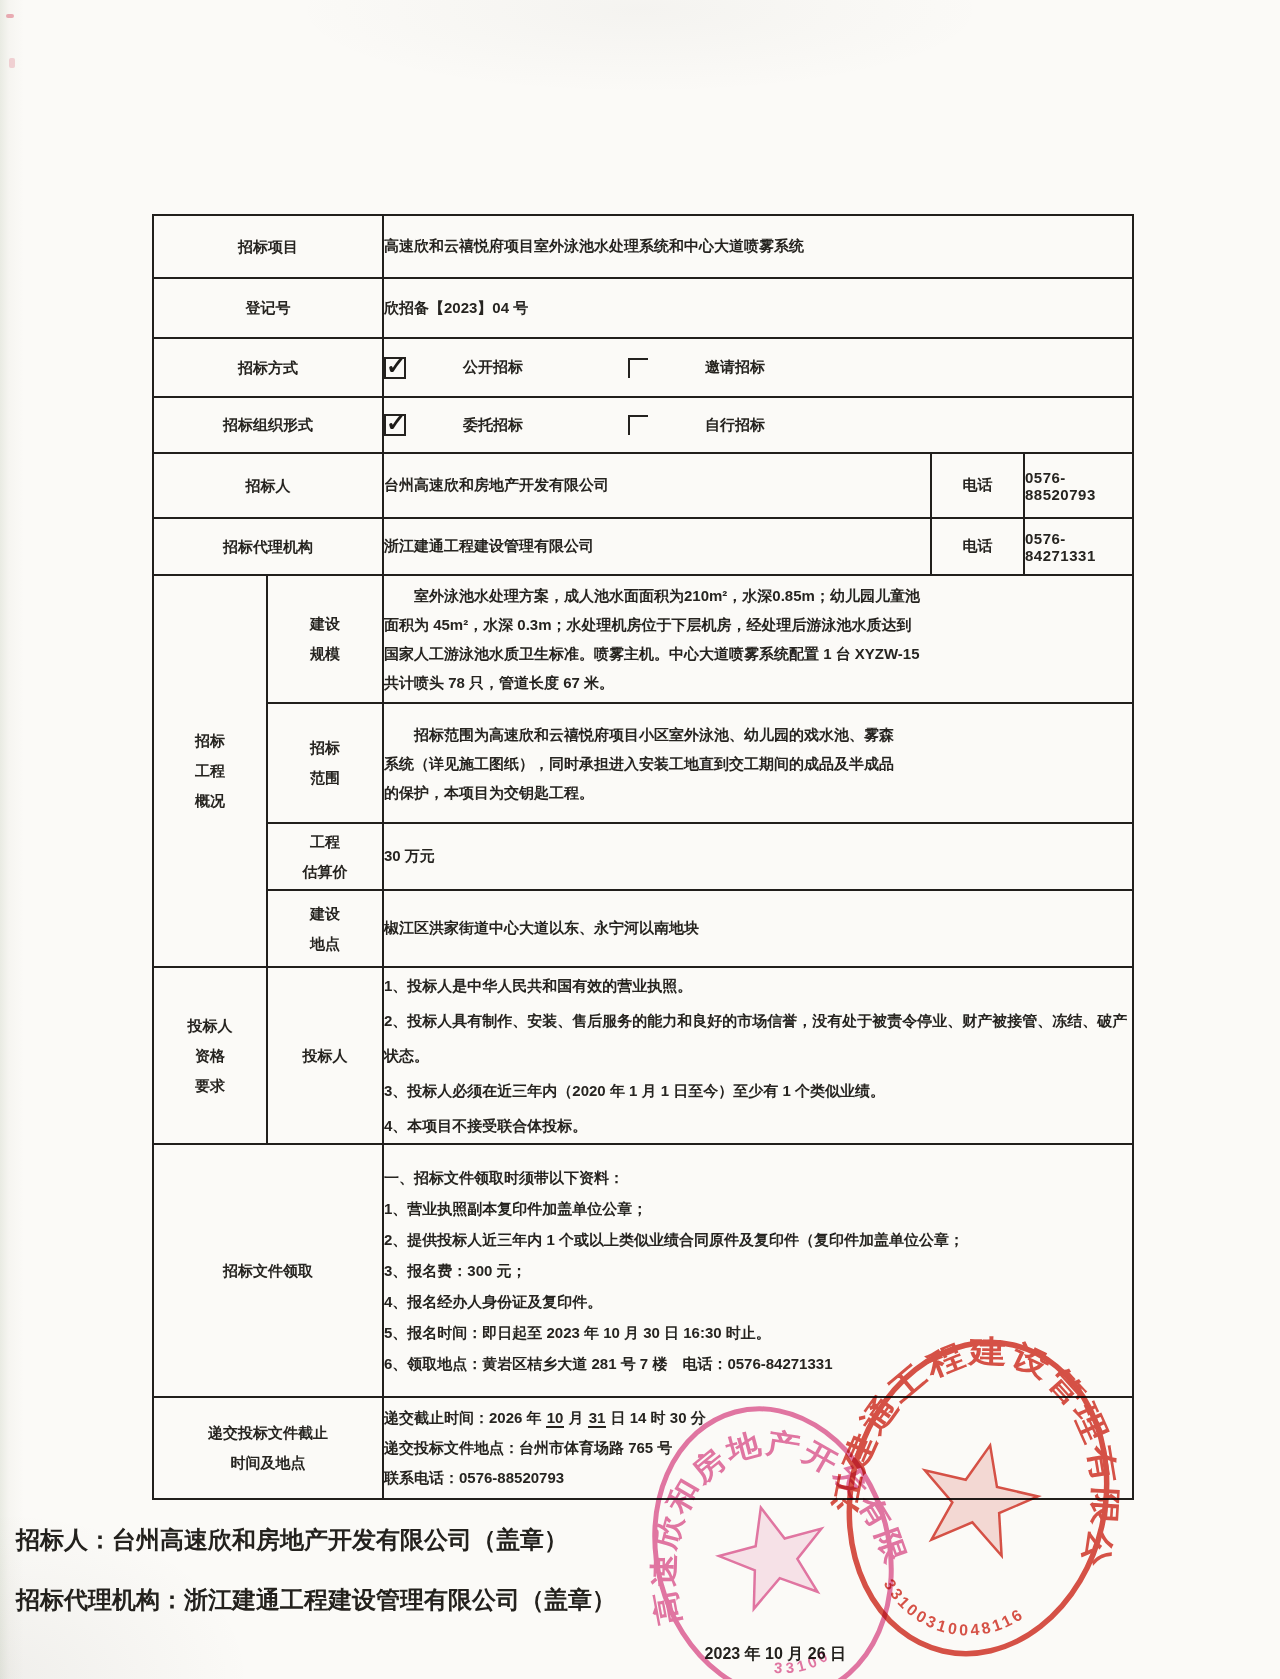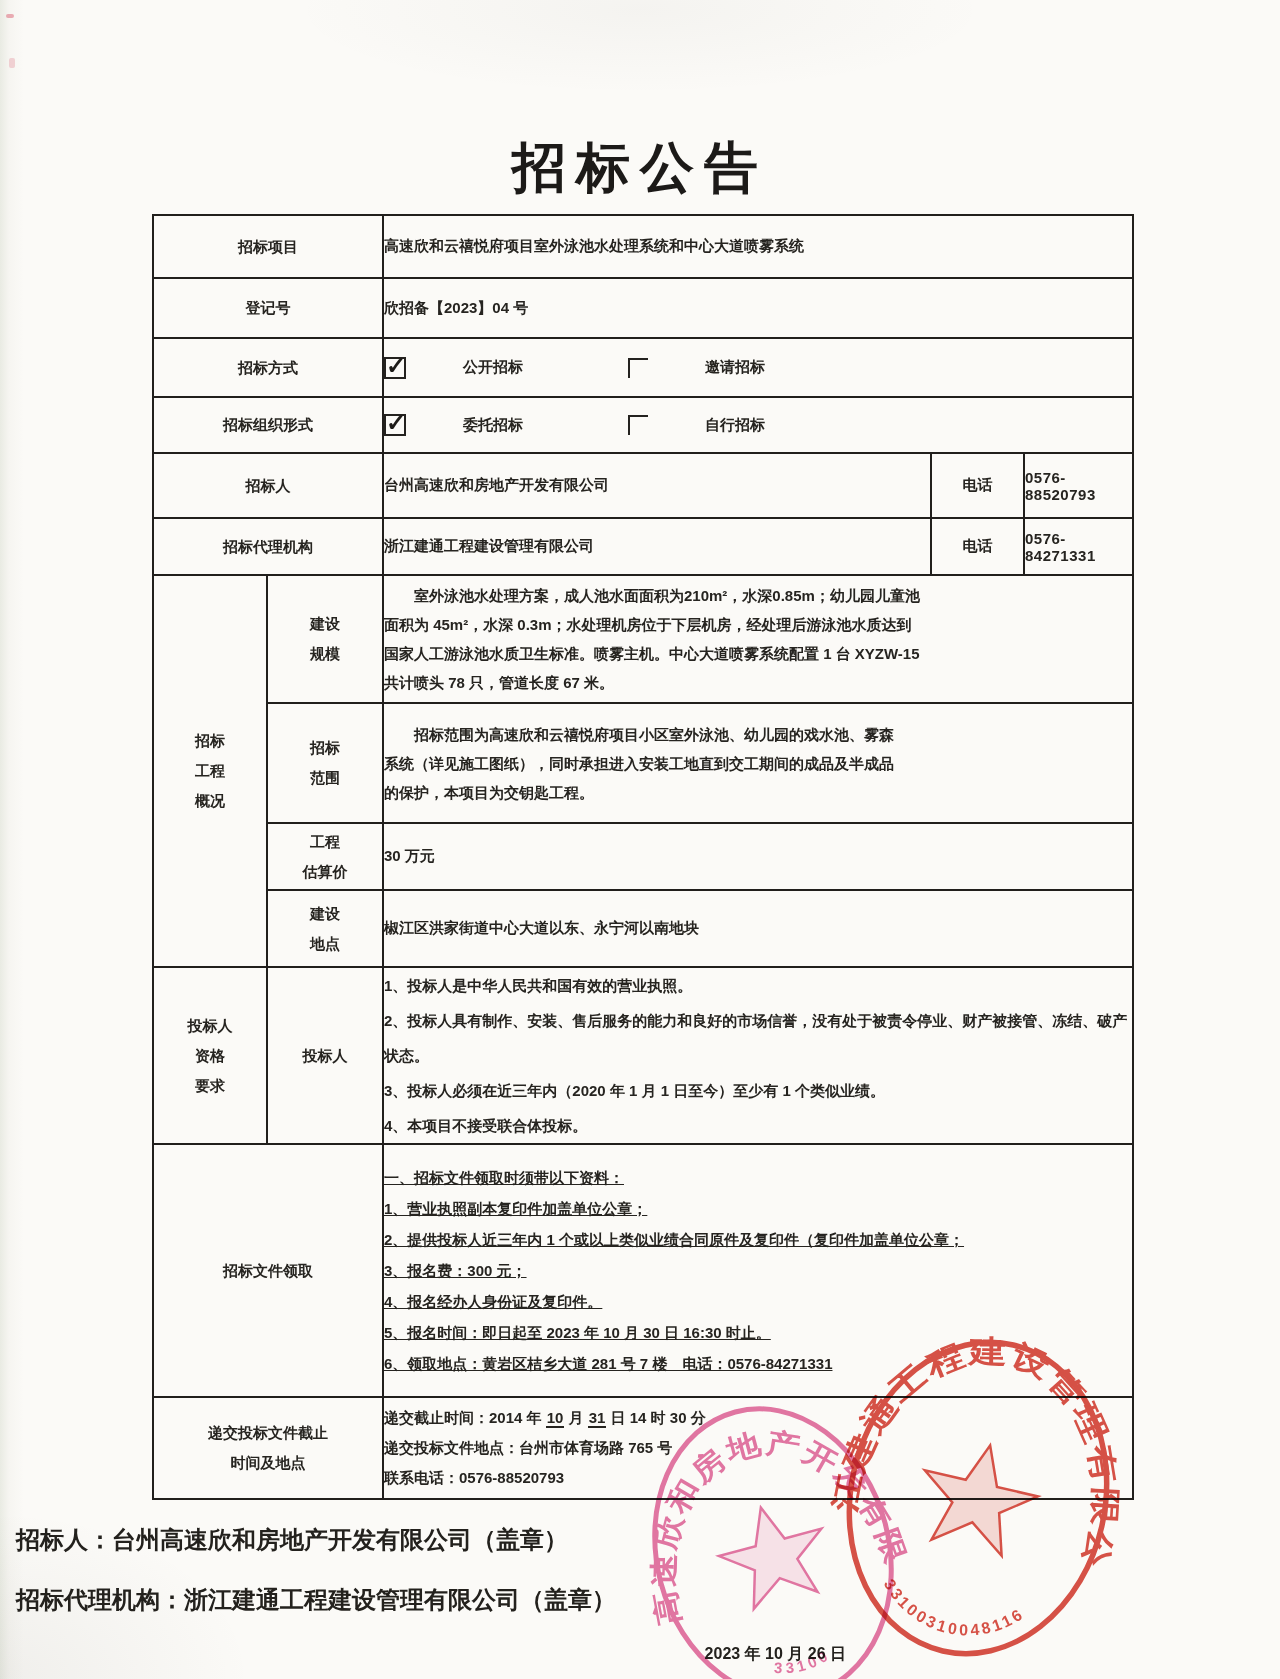--- a/index.html
+++ b/index.html
@@ -34,21 +34,21 @@
     padding:0;
     overflow:hidden;
   }
   td.lbl{text-align:center;line-height:30px;}
   td.content{padding-left:14px;padding-right:10px;}
   td.phone-lbl{text-align:center;}
   td.phone-val{padding-left:12px;font-size:22px;letter-spacing:.5px;}
   .para{line-height:29px;font-size:21.5px;}
   .para .ln.indent{text-indent:2em;}
   .items-q{line-height:35px;font-size:22px;padding:6px 0;}
-  .items-d{line-height:31px;font-size:22px;padding:4px 0;text-decoration:underline;}
+  .items-d{line-height:31px;font-size:22px;padding:4px 0;}
   .items-q div,.items-d div{margin:0;}
   .sub-lines{line-height:30px;font-size:22px;}
   .cbrow{display:flex;align-items:center;gap:41px;}
   .cb{display:inline-block;width:18px;height:18px;border:2.5px solid #24221f;position:relative;flex:0 0 auto;}
   .cb.checked::before{content:"\2713";position:absolute;left:0px;top:-7px;font-size:24px;font-weight:700;color:#1d1b18;}
   .cb.empty{border-right:none;border-bottom:none;}
   .cb-label{margin-left:16px;}
   .cb-gap{margin-left:64px;}
   .u{border-bottom:2px solid #262420;padding:0 1px;}
   .footer-line{
@@ -64,21 +64,20 @@
   .seal-agency{left:818px;top:1316px;transform:rotate(13deg);opacity:.88;}
 </style>
 </head>
 <body>
 
 <div class="page">
 
   <div class="speck" style="left:6px;top:14px;width:8px;height:4px;"></div>
   <div class="speck" style="left:9px;top:58px;width:6px;height:10px;opacity:.5;"></div>
 
-  <div class="doc-title">招标公告</div>
 
   <table class="doc-table">
     <colgroup>
       <col style="width:114px">
         <col style="width:116px">
         <col style="width:548px">
         <col style="width:93px">
         <col style="width:109px">
     </colgroup>
 
@@ -205,21 +204,21 @@
       </td>
     </tr>
 
     <tr style="height:102px">
       <td class="lbl" colspan="2">
         <div>递交投标文件截止</div>
         <div>时间及地点</div>
       </td>
       <td class="content sub-lines" colspan="3">
         <div>
-          <span>递交截止时间：2014 年 </span><span class="u">10</span><span> 月 </span><span class="u">31</span><span> 日 14 时 30 分</span>
+          <span>递交截止时间：2026 年 </span><span class="u">10</span><span> 月 </span><span class="u">31</span><span> 日 14 时 30 分</span>
         </div>
         <div>递交投标文件地点：台州市体育场路 765 号</div>
         <div>联系电话：0576-88520793</div>
       </td>
     </tr>
   </tbody>
     </table>
 
   <div class="footer-line" style="top:1524px">招标人：台州高速欣和房地产开发有限公司（盖章）</div>
   <div class="footer-line" style="top:1584px">招标代理机构：浙江建通工程建设管理有限公司（盖章）</div>

